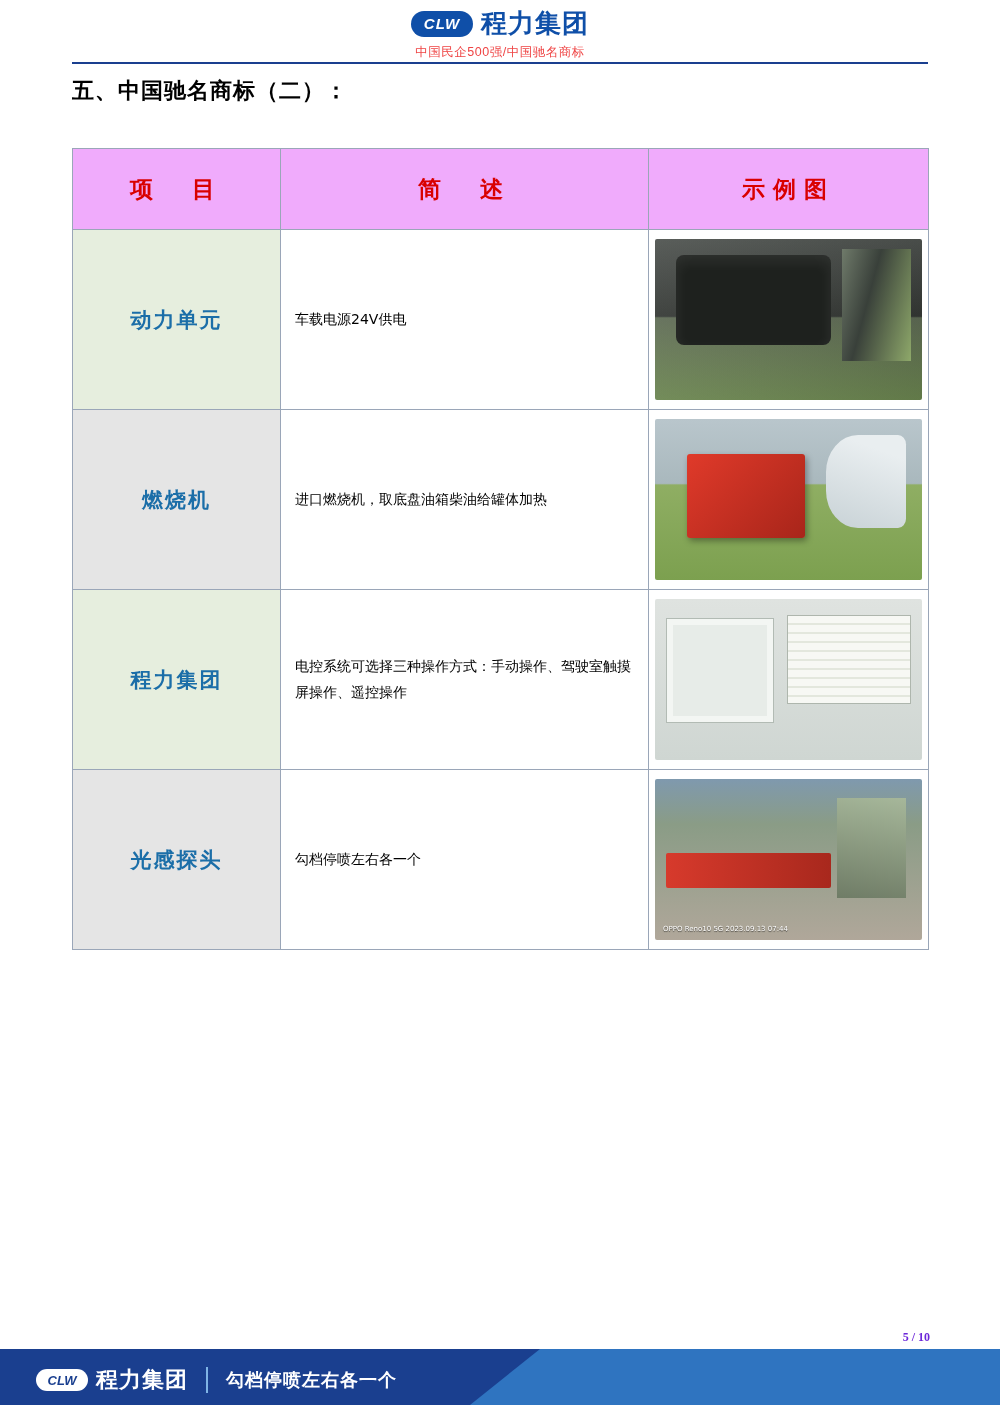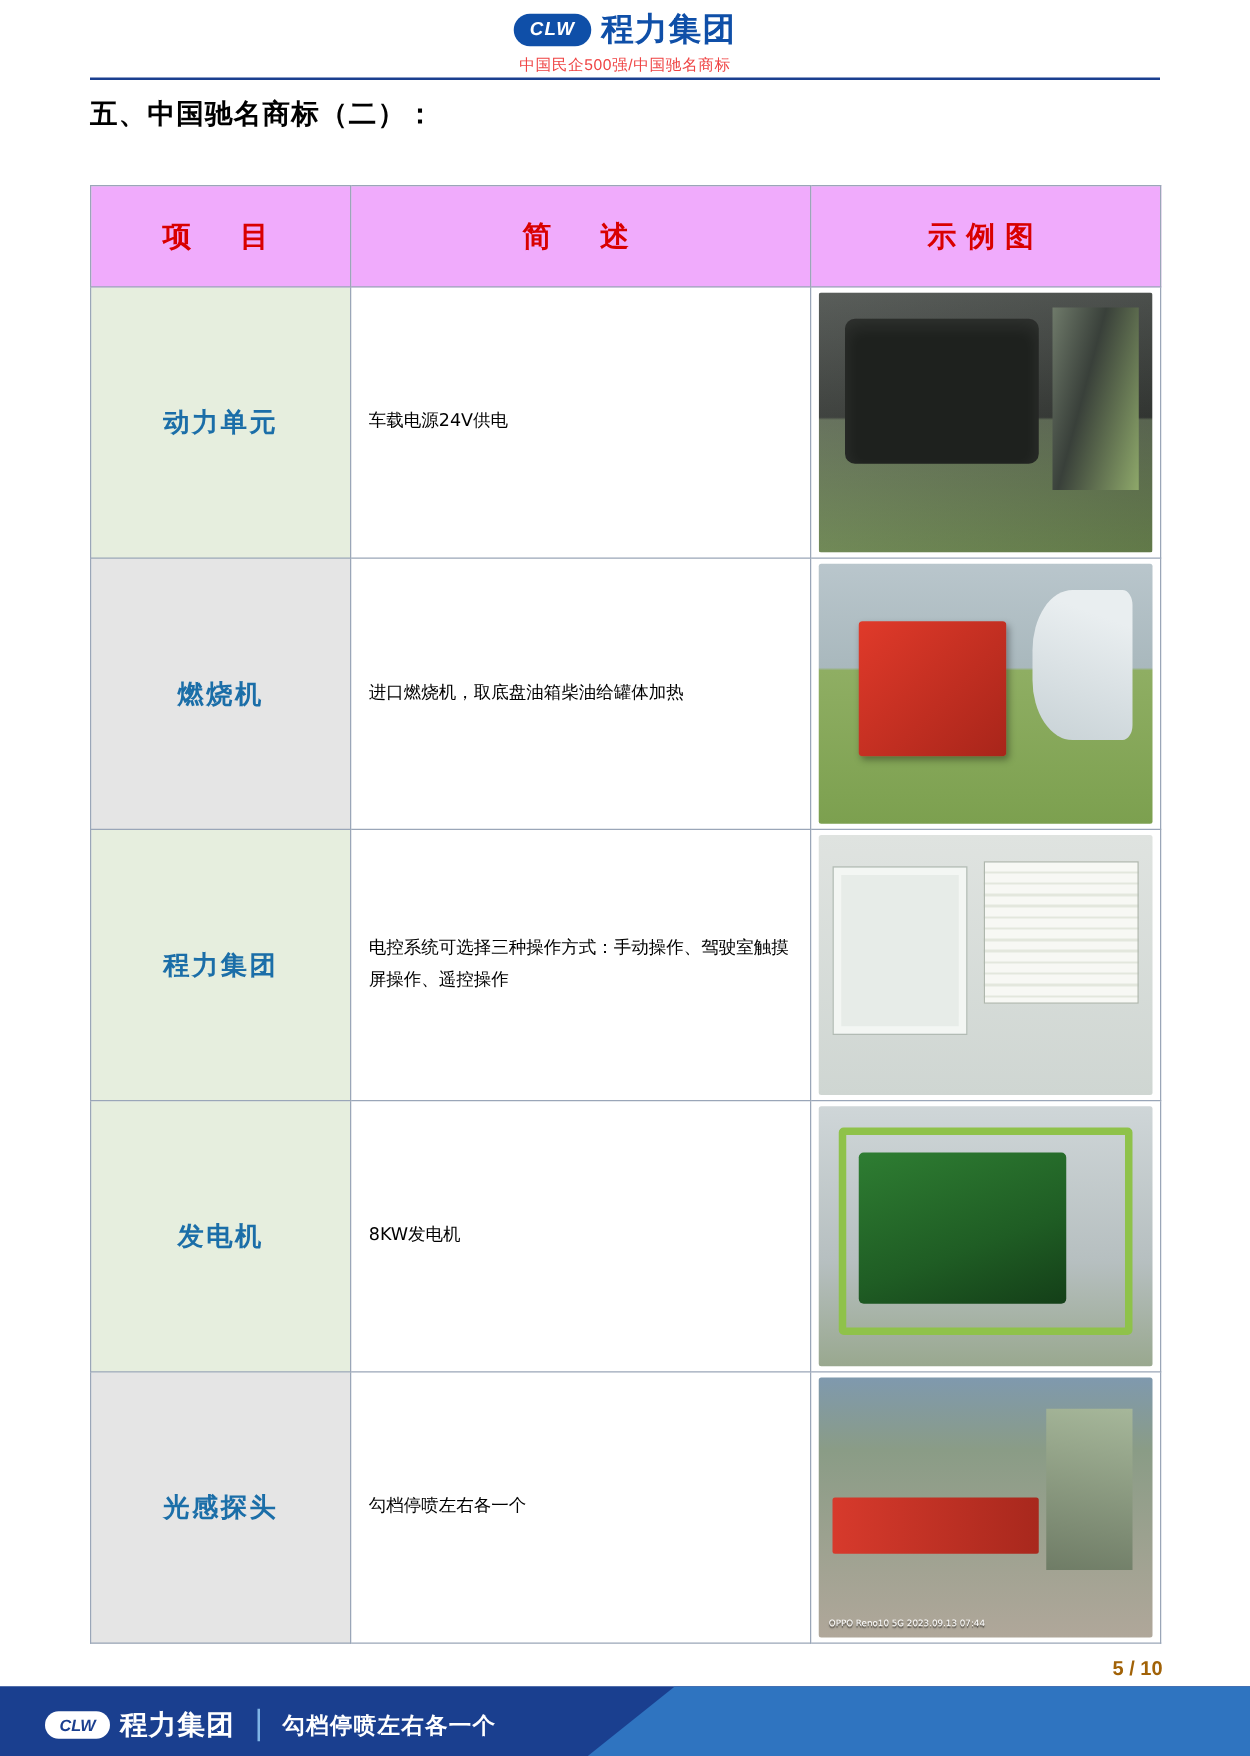--- a/index.html
+++ b/index.html
@@ -133,21 +133,21 @@
     padding: 4px 6px;
   }
 
   
   .tint-green { background: #e6eede; color: #1b6ea8; }
   .tint-blue  { background: #e5e5e5; color: #1b6ea8; }
 
   
   .photo {
     width: 100%;
-    height: 208px;
+    height: 161px;
     border-radius: 2px;
     position: relative;
     overflow: hidden;
   }
   .photo-1 {
     background:
       linear-gradient(160deg, rgba(255,255,255,0.16), rgba(0,0,0,0.22)),
       linear-gradient(to bottom, #3a3f3b 0%, #2c302c 48%, #5d6b52 49%, #7d9c5d 100%);
   }
   .photo-1::before {
@@ -341,24 +341,24 @@
   }
   .footer-tag {
     font-size: 18px;
     font-weight: bold;
     letter-spacing: 1px;
   }
   .page-number {
     position: absolute;
     right: 70px;
     bottom: 60px;
-    color: #a16207;
-    font-size: 16px;
-    font-weight: bold;
-    font-family: Liberation Sans, sans-serif;
+    color: #6d28d9;
+    font-size: 12px;
+    font-weight: bold;
+    font-family: Liberation Serif, serif;
   }
 </style>
 </head>
 <body>
 
 <div class="page-header">
   <div class="logo-row">
     <span class="logo-badge">CLW</span>
     <span class="logo-text">程力集团</span>
   </div>
@@ -401,27 +401,20 @@
 
     <tr>
       <td class="cell-item tint-green">程力集团</td>
       <td class="cell-desc">电控系统可选择三种操作方式：手动操作、驾驶室触摸屏操作、遥控操作</td>
       <td class="cell-image">
         <div class="photo photo-3"></div>
       </td>
     </tr>
 
 
-    <tr>
-      <td class="cell-item tint-green">发电机</td>
-      <td class="cell-desc">8KW发电机</td>
-      <td class="cell-image">
-        <div class="photo photo-5"></div>
-      </td>
-    </tr>
 
     <tr>
       <td class="cell-item tint-blue">光感探头</td>
       <td class="cell-desc">勾档停喷左右各一个</td>
       <td class="cell-image">
         <div class="photo photo-6">
           <div class="photo-stamp">OPPO Reno10 5G
 2023.09.13 07:44</div>
         </div>
       </td>

